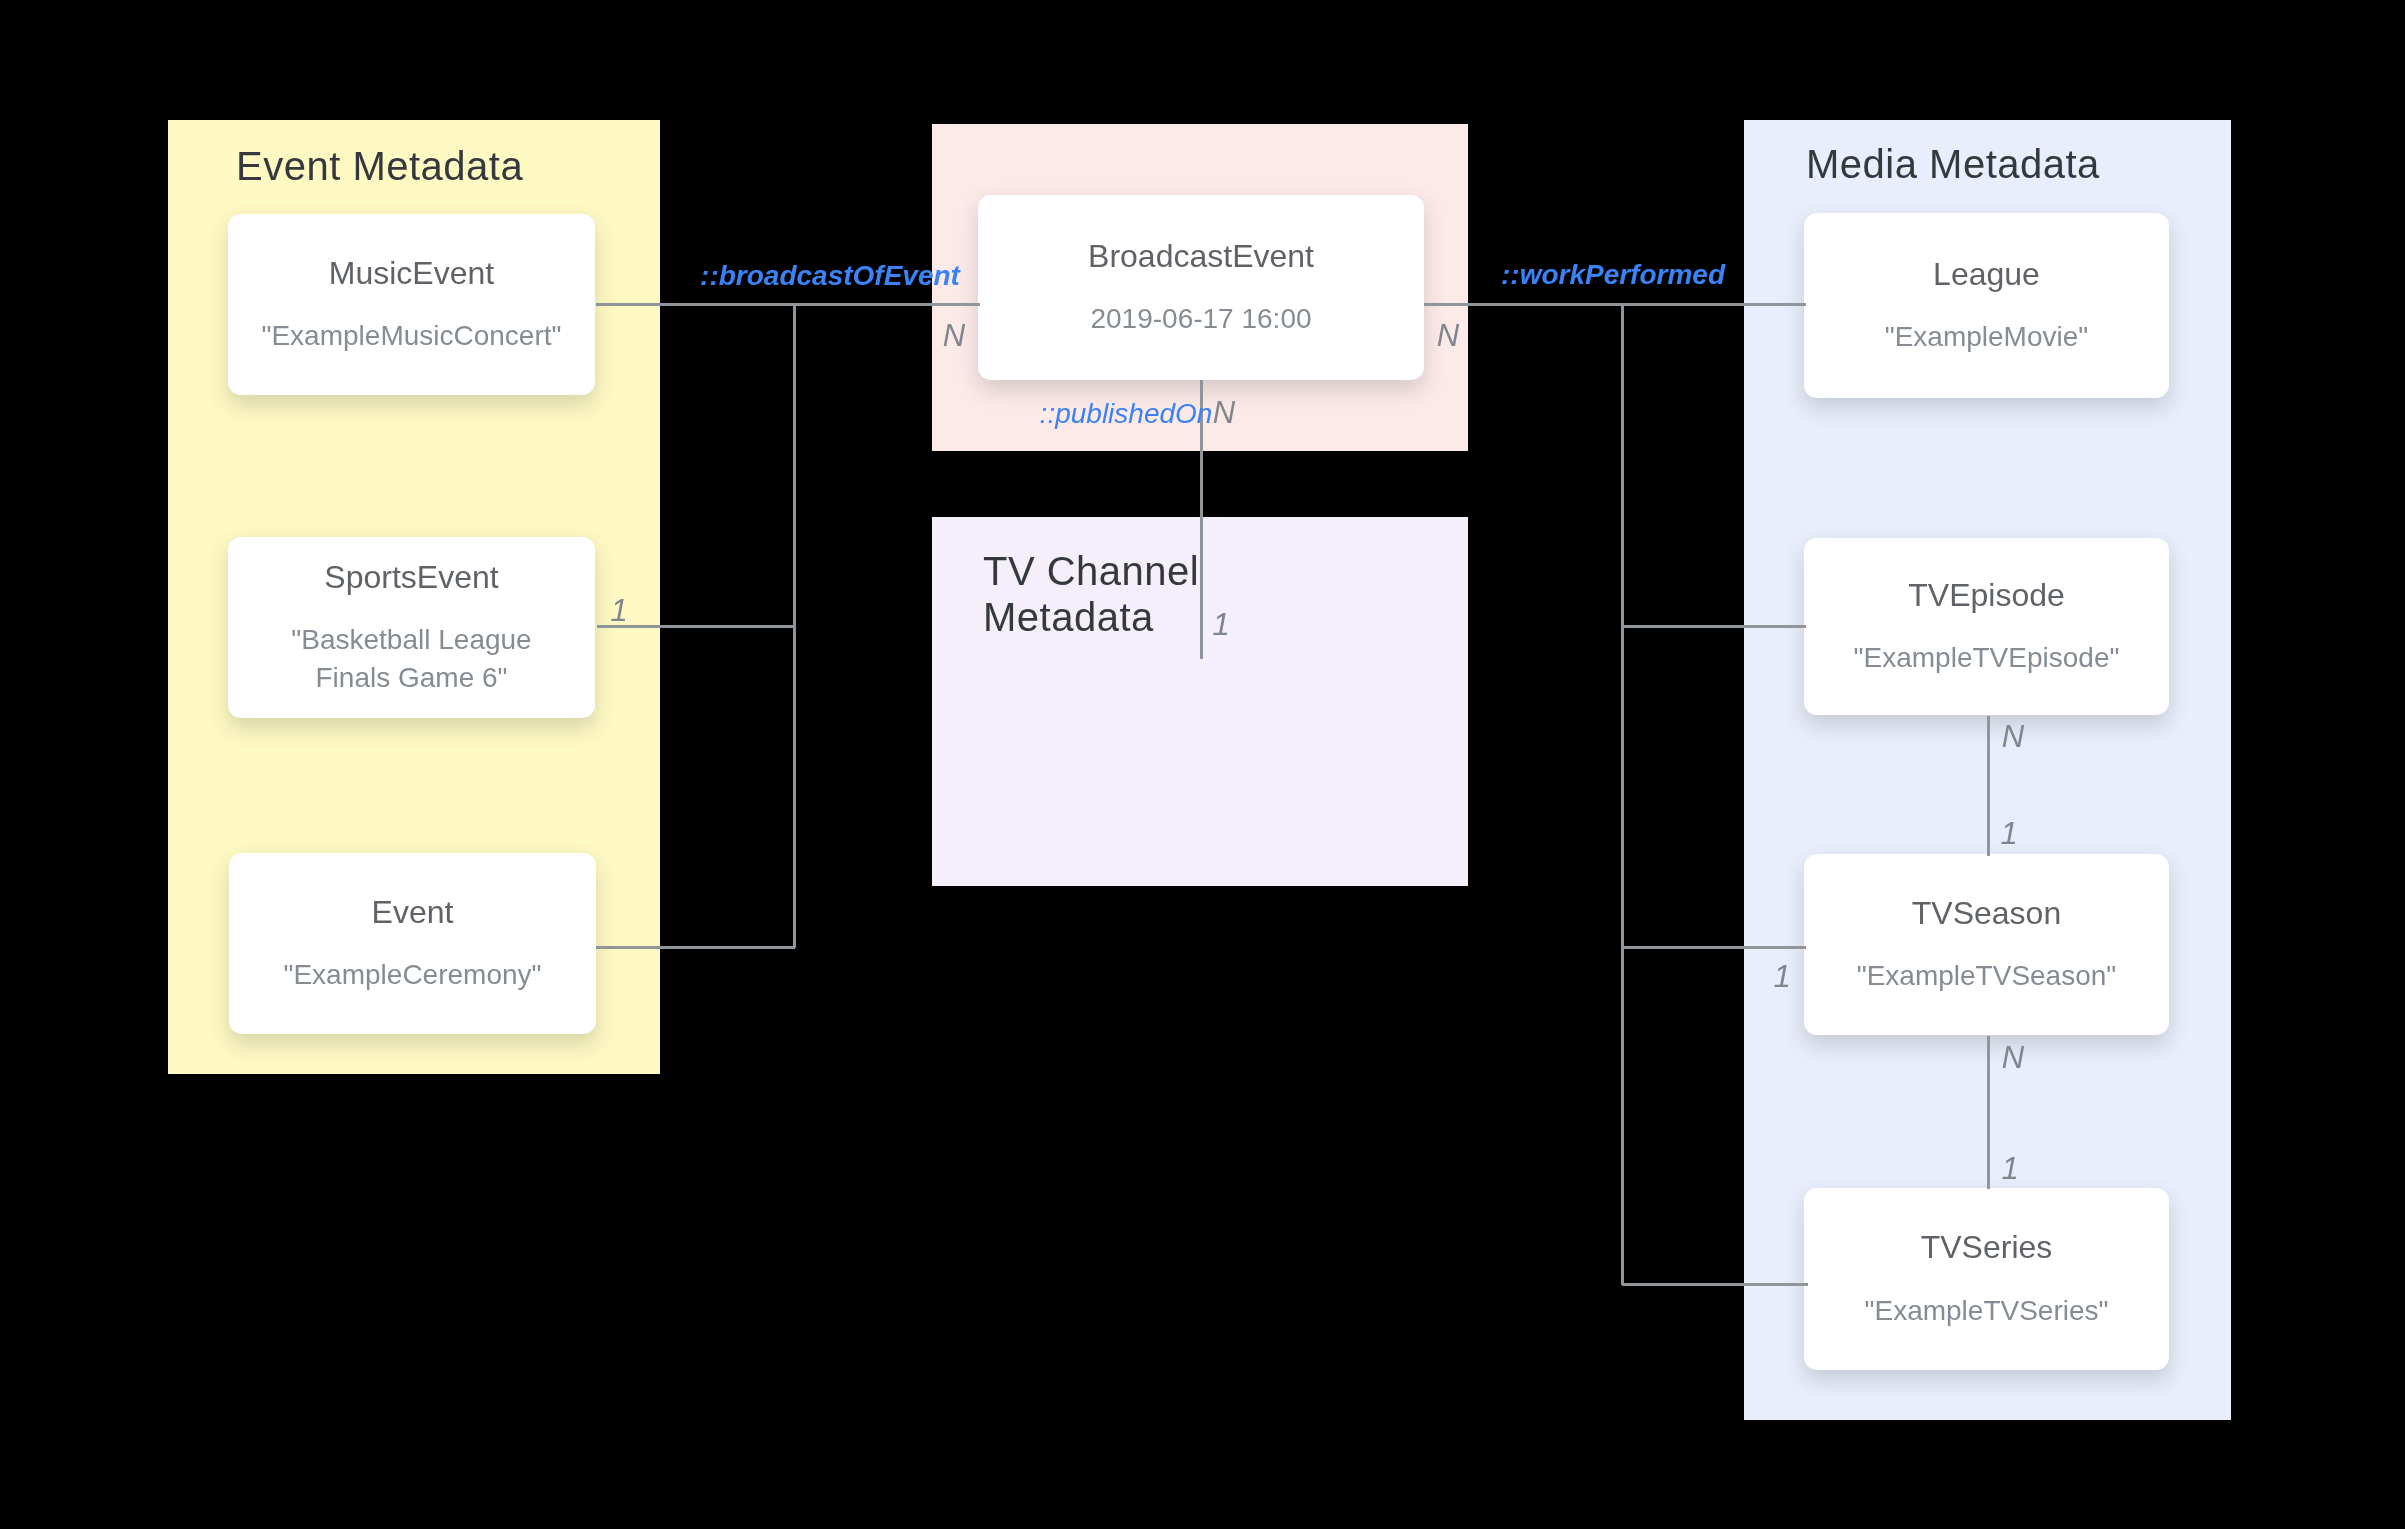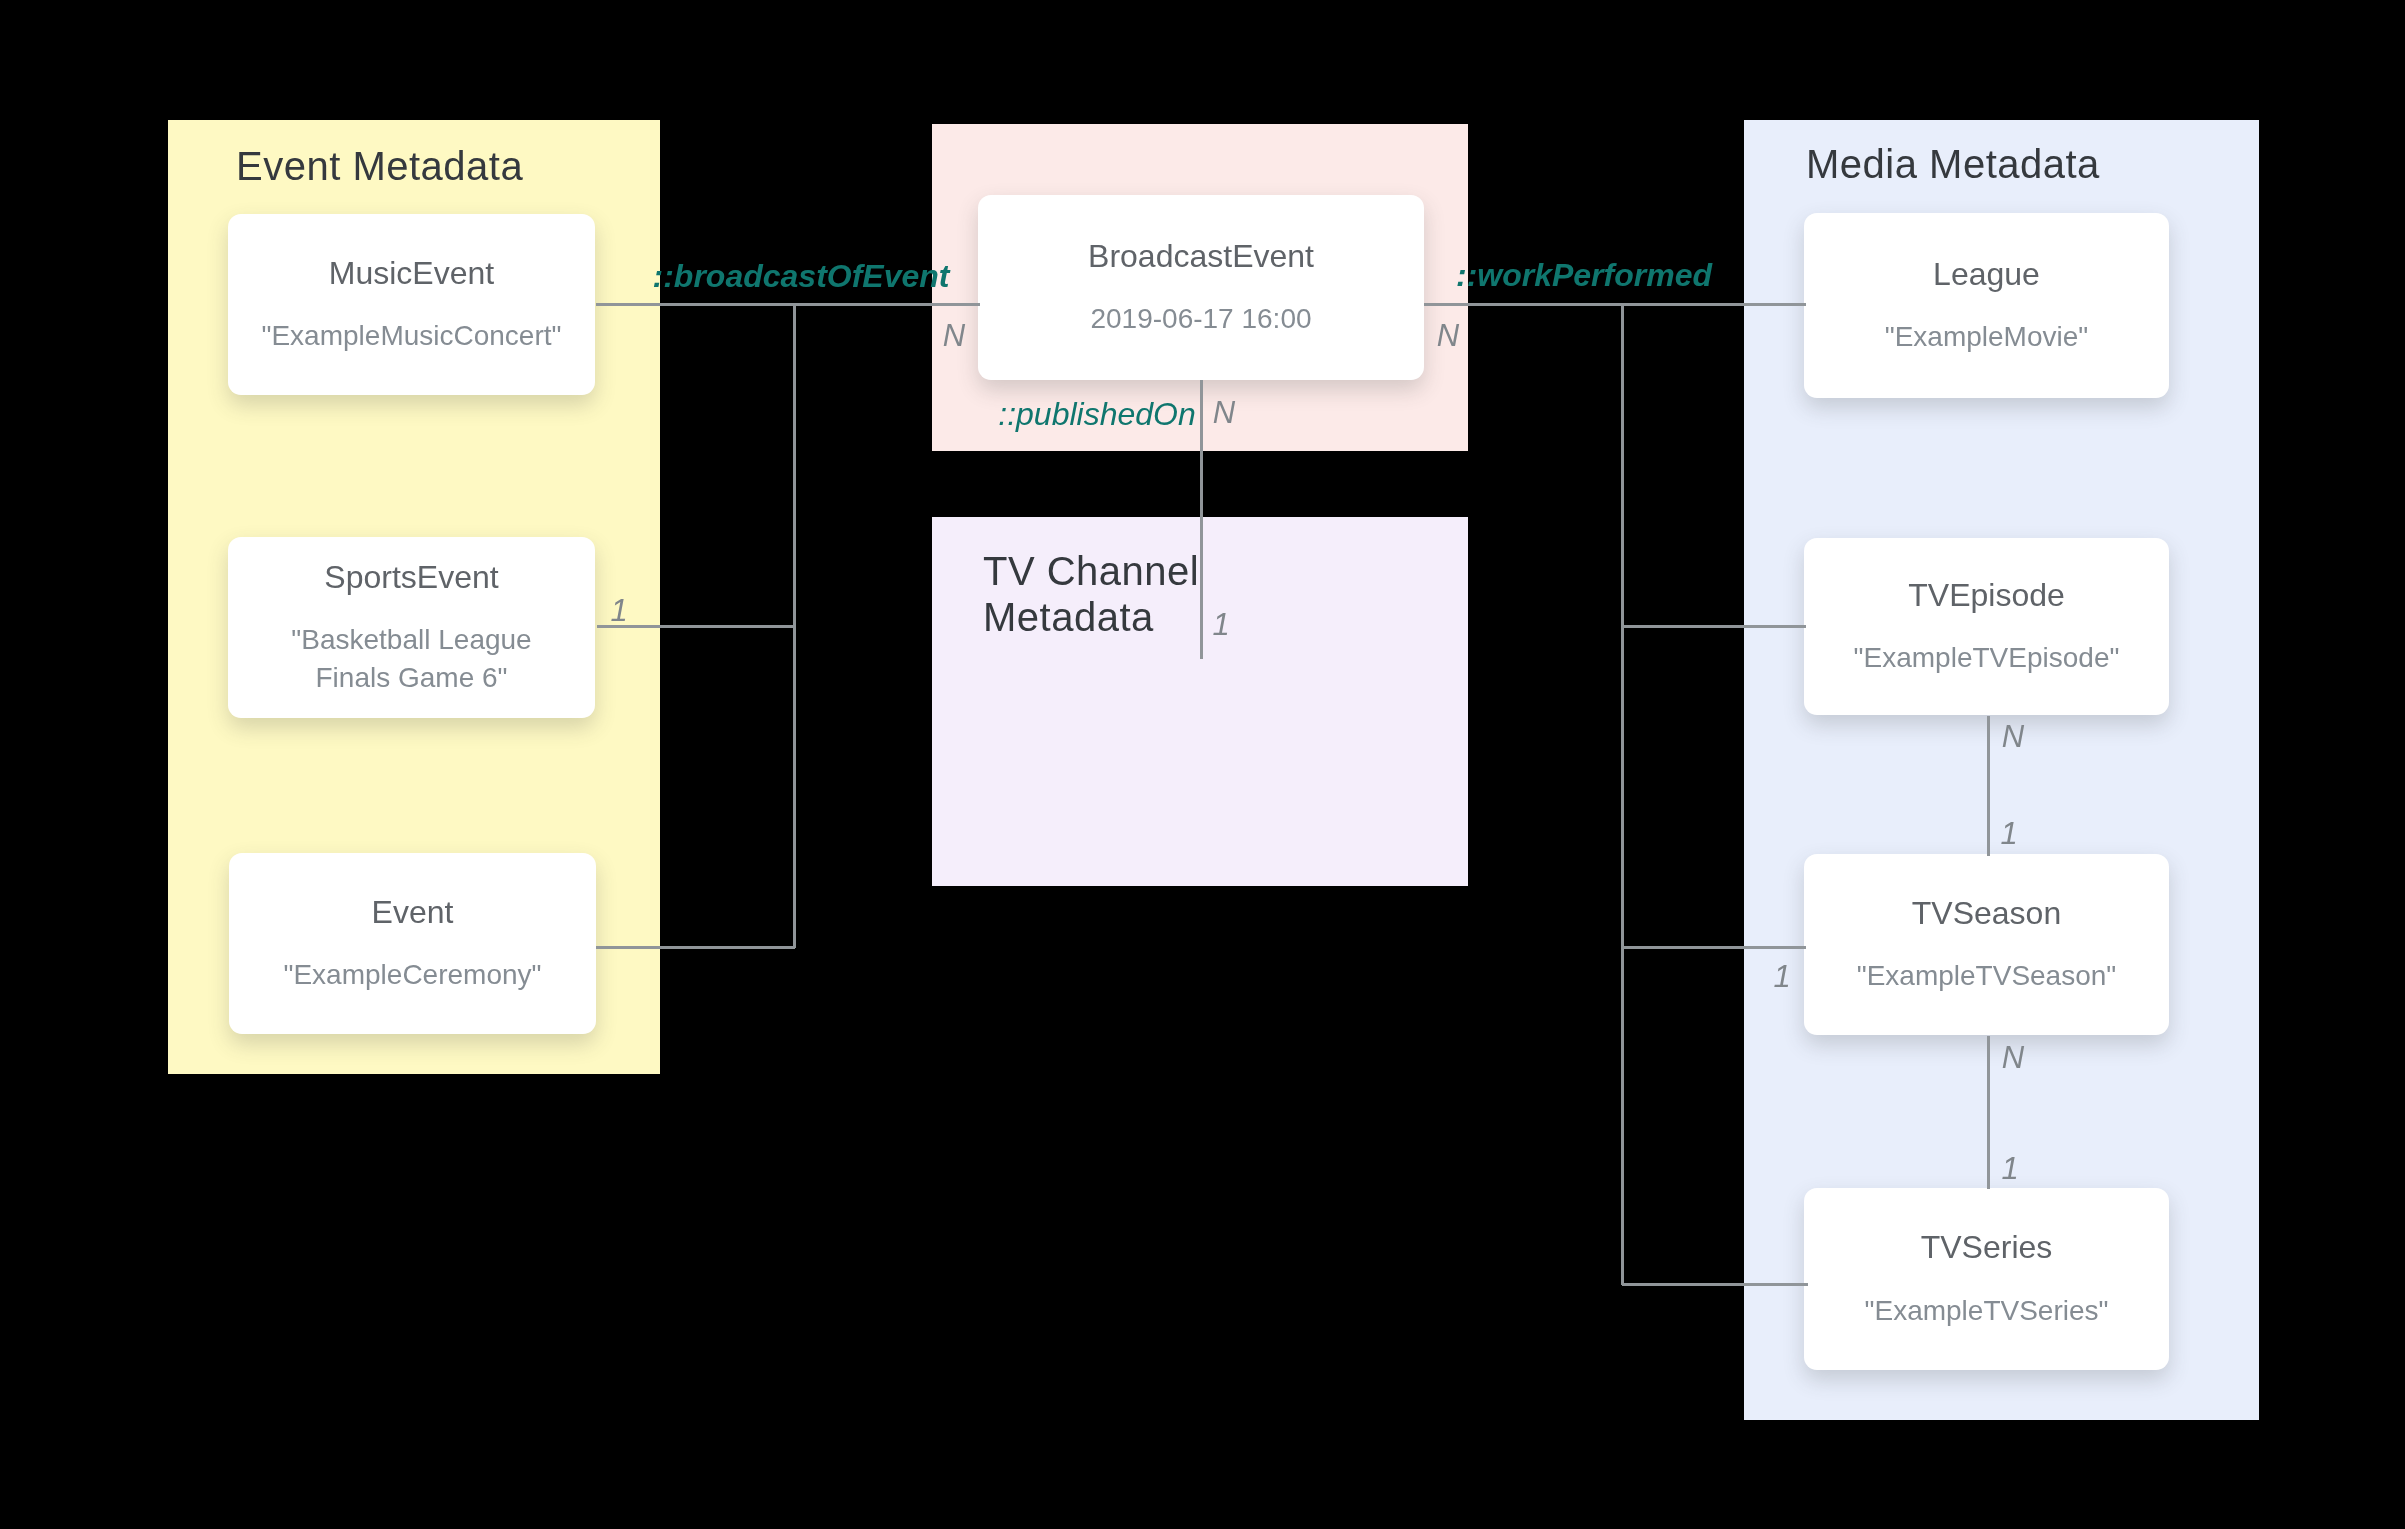--- a/index.html
+++ b/index.html
@@ -4,21 +4,21 @@
 <style>
   html,body{margin:0;padding:0;background:#000;}
   #canvas{
     position:relative;width:2405px;height:1529px;background:#000000;overflow:hidden;
     font-family:"Liberation Sans",sans-serif;
   }
   .panel{position:absolute;z-index:0;}
   #panel-event{left:168px;top:120px;width:492px;height:954px;background:#fef9c3;}
   #panel-broadcast{left:932px;top:124px;width:536px;height:327px;background:#fceae8;}
   #panel-tv-channel{left:932px;top:517px;width:536px;height:369px;background:#f5eefb;}
-  #panel-media{left:1744px;top:120px;width:487px;height:1300px;background:#e8eefb;padding-left:28px;}
+  #panel-media{left:1744px;top:120px;width:487px;height:1300px;background:#e8eefb;}
   .panel-title{
     position:absolute;font-size:40px;line-height:46px;color:#35393e;
     letter-spacing:0.5px;white-space:pre-line;
   }
   #panel-event .panel-title{left:68px;top:23px;}
   #panel-tv-channel .panel-title{left:51px;top:31px;width:277px;}
   #panel-media .panel-title{left:62px;top:21px;}
 
   .card{
     position:absolute;z-index:2;background:#ffffff;border-radius:13px;
@@ -54,21 +54,21 @@
   #line-tv-season{left:1622px;top:946px;width:184px;}
   #line-tv-series{left:1622px;top:1283px;width:186px;}
   #line-v1{left:793px;top:304px;height:644px;}
   #line-v2{left:1621px;top:304px;height:981px;}
   #line-v3{left:1200px;top:380px;height:279px;}
   #line-v4{left:1987px;top:716px;height:140px;}
   #line-v5{left:1987px;top:1036px;height:153px;}
 
   .edge-label{
     position:absolute;z-index:3;transform:translate(-50%,-50%);
-    font-style:italic;color:#0f766e;font-size:32px;white-space:nowrap;
+    font-style:italic;color:#3b82f6;font-size:28px;white-space:nowrap;margin-left:29px;
   }
   .edge-label.bold{font-weight:bold;}
   .cardinality{
     position:absolute;z-index:3;transform:translate(-50%,-50%);
     font-style:italic;color:#80868b;font-size:31px;
   }
   #label-broadcast-of-event{left:801px;top:276px;}
   #label-work-performed{left:1584px;top:275px;}
   #label-published-on{left:1097px;top:414px;}
   #card-n-left{left:954px;top:336px;}

